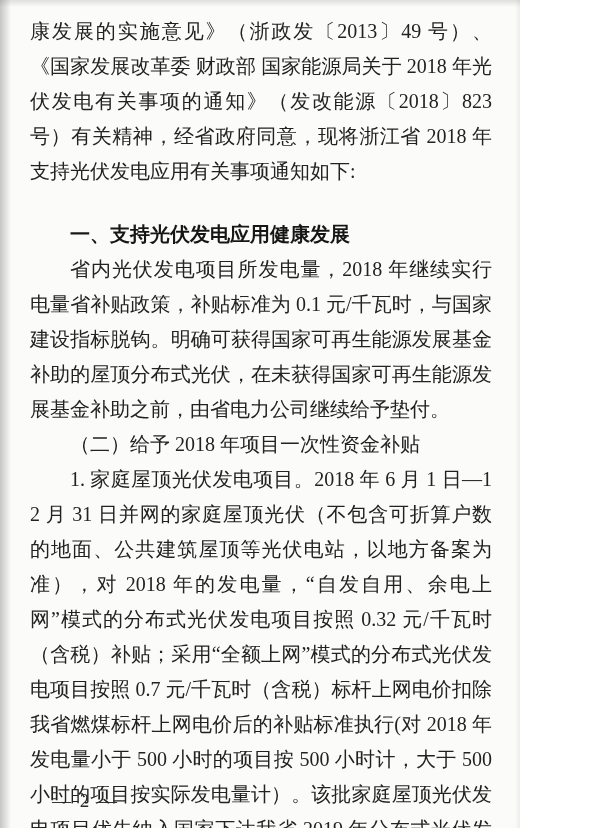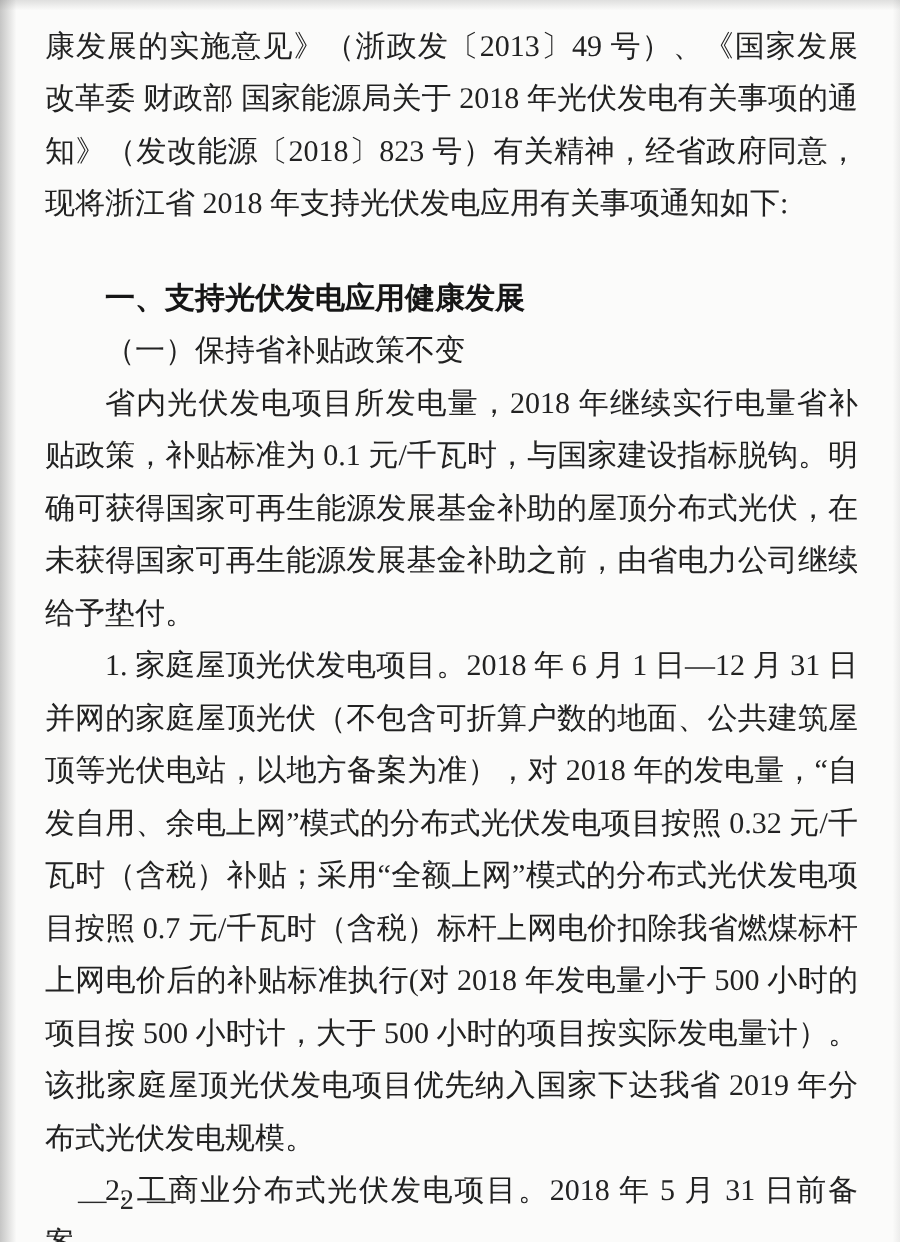--- a/index.html
+++ b/index.html
@@ -1,21 +1,21 @@
 <!DOCTYPE html>
 <html><head>
 <meta charset="utf-8">
 <style>
   html, body {
     margin: 0;
     padding: 0;
   }
   .page {
     position: relative;
-    width: 600px;
+    width: 520px;
     height: 828px;
     box-sizing: border-box;
     padding: 14px 28px 0 30px;
     background:
       linear-gradient(to right, rgba(110,110,110,0.38), rgba(110,110,110,0) 11px),
       linear-gradient(to bottom, rgba(110,110,110,0.20), rgba(110,110,110,0) 7px),
       linear-gradient(to left, rgba(110,110,110,0.10), rgba(110,110,110,0) 5px),
       #fbfbfa;
     font-family: "Liberation Serif", "DejaVu Serif", serif;
     color: #222222;
@@ -46,18 +46,18 @@
     letter-spacing: 2px;
     color: #2a2a2a;
   }
 </style>
 </head>
 <body>
 
 <div class="page">
   <p class="para no-indent">康发展的实施意见》（浙政发〔2013〕49 号）、《国家发展改革委 财政部 国家能源局关于 2018 年光伏发电有关事项的通知》（发改能源〔2018〕823 号）有关精神，经省政府同意，现将浙江省 2018 年支持光伏发电应用有关事项通知如下:</p>
   <p class="para heading">一、支持光伏发电应用健康发展</p>
-  <p class="para">（一）保持省补贴政策不变</p>
   <p class="para">省内光伏发电项目所发电量，2018 年继续实行电量省补贴政策，补贴标准为 0.1 元/千瓦时，与国家建设指标脱钩。明确可获得国家可再生能源发展基金补助的屋顶分布式光伏，在未获得国家可再生能源发展基金补助之前，由省电力公司继续给予垫付。</p>
+  <p class="para">（二）给予 2018 年项目一次性资金补贴</p>
   <p class="para">1. 家庭屋顶光伏发电项目。2018 年 6 月 1 日—12 月 31 日并网的家庭屋顶光伏（不包含可折算户数的地面、公共建筑屋顶等光伏电站，以地方备案为准），对 2018 年的发电量，“自发自用、余电上网”模式的分布式光伏发电项目按照 0.32 元/千瓦时（含税）补贴；采用“全额上网”模式的分布式光伏发电项目按照 0.7 元/千瓦时（含税）标杆上网电价扣除我省燃煤标杆上网电价后的补贴标准执行(对 2018 年发电量小于 500 小时的项目按 500 小时计，大于 500 小时的项目按实际发电量计）。该批家庭屋顶光伏发电项目优先纳入国家下达我省 2019 年分布式光伏发电规模。</p>
   <p class="para">2. 工商业分布式光伏发电项目。2018 年 5 月 31 日前备案，</p>
   <div class="page-number">— 2 —</div>
 </div>
 
 </body></html>

